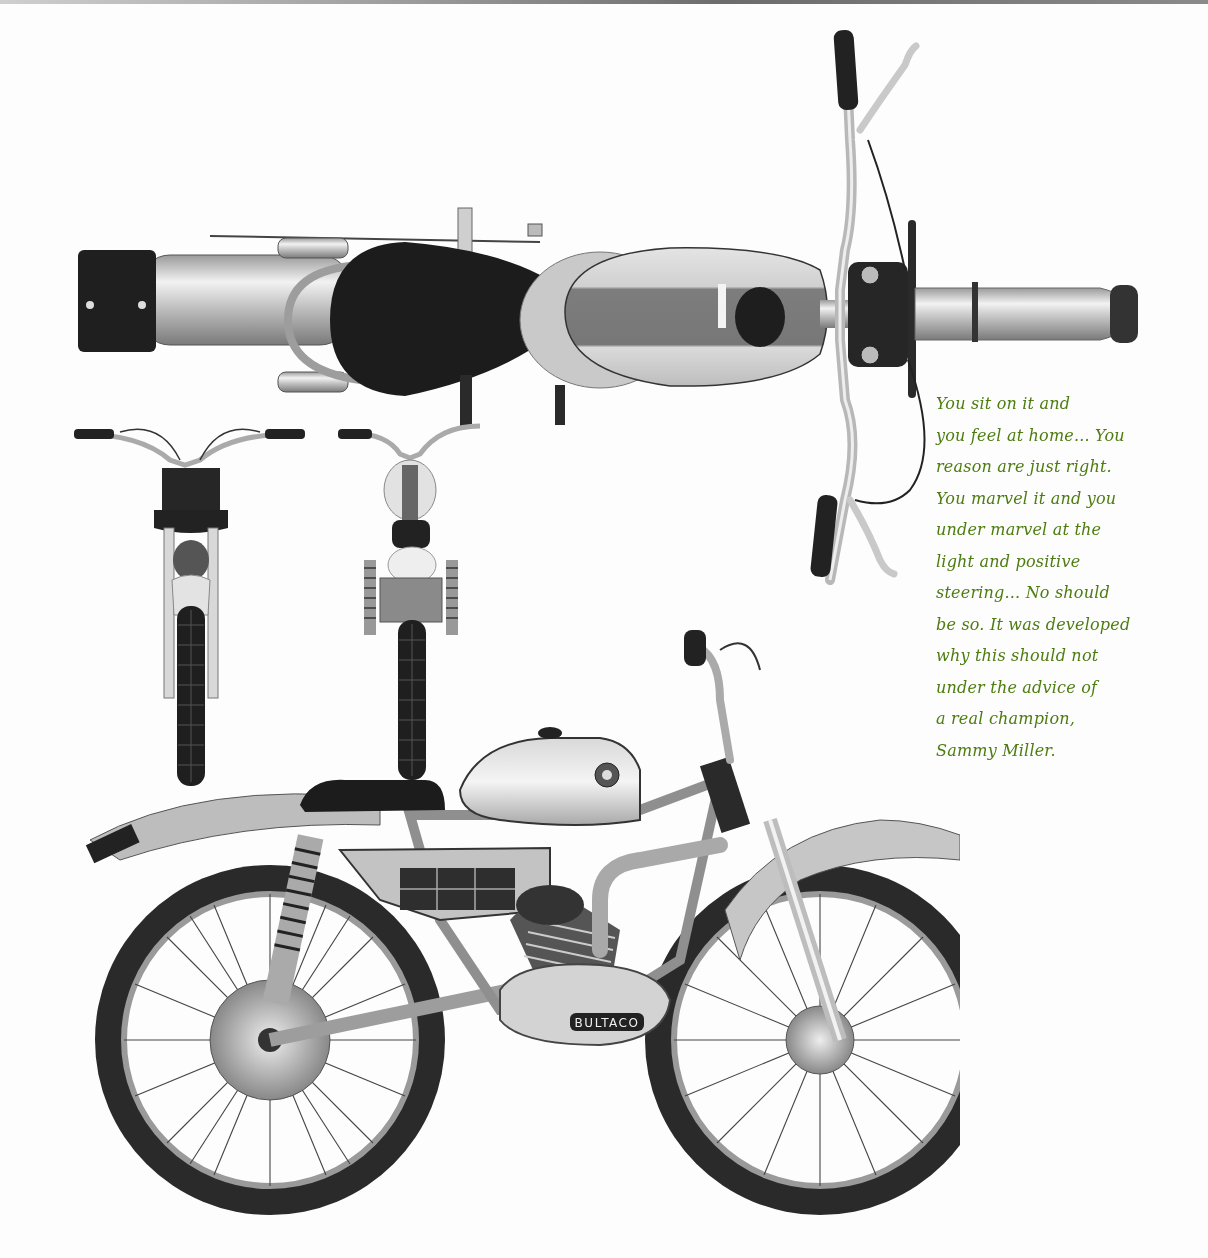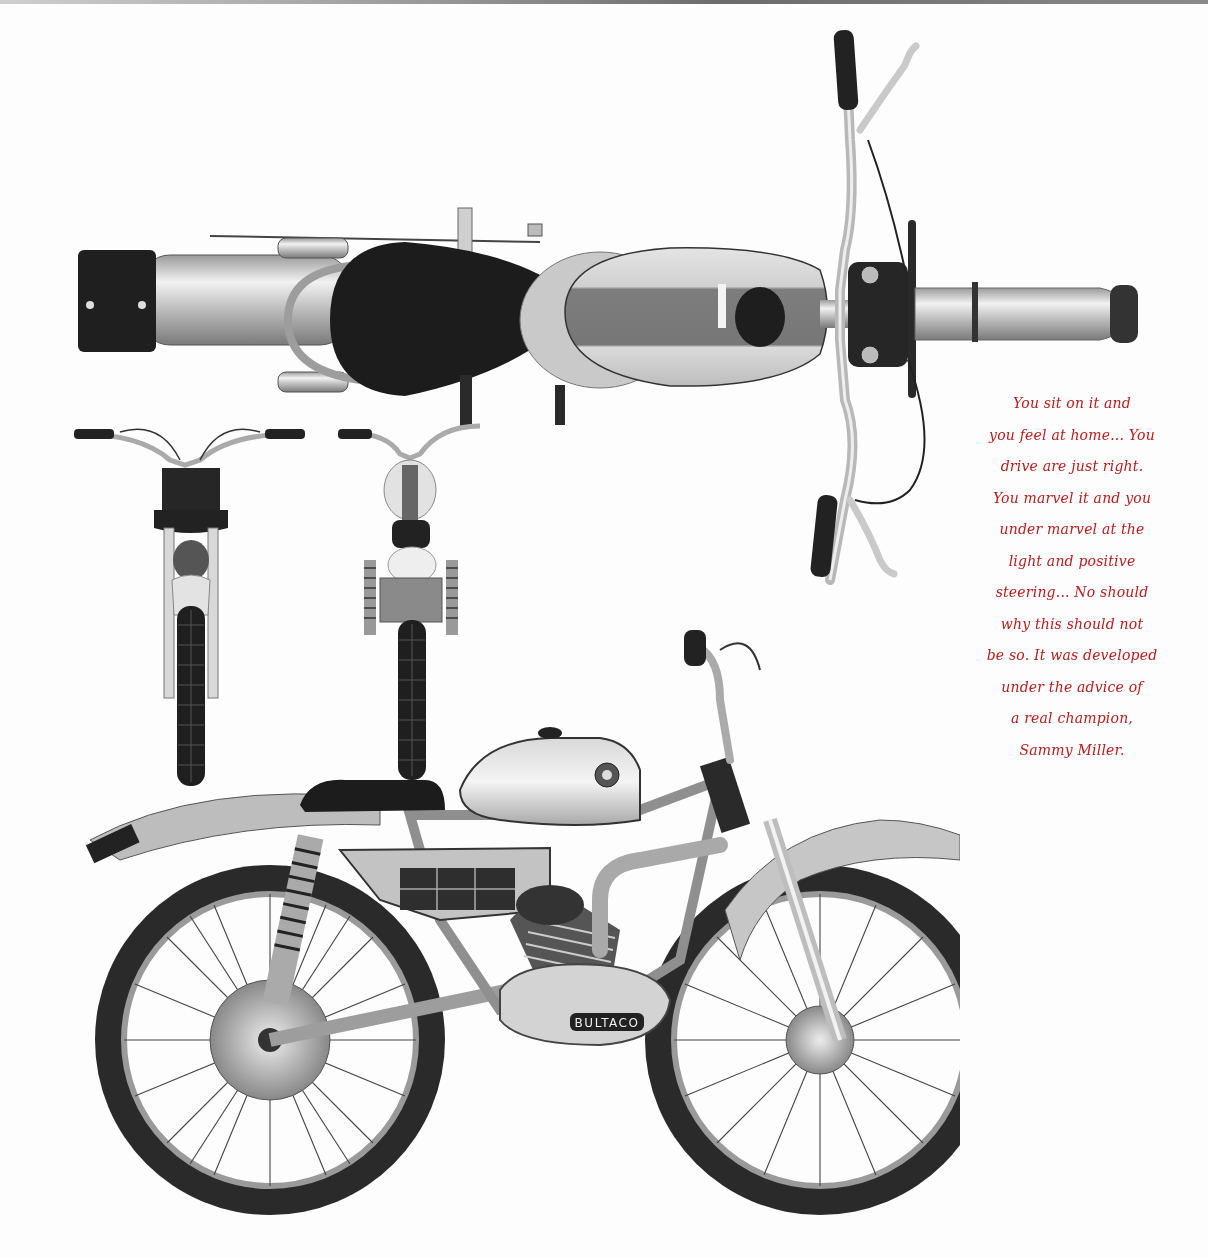--- a/index.html
+++ b/index.html
@@ -15,22 +15,22 @@
     .figure { position: absolute; }
     .figure svg { display: block; width: 100%; height: 100%; }
     #fig-top   { left: 60px;  top: 20px;  width: 1100px; height: 570px; }
     #fig-front { left: 60px;  top: 410px; width: 260px;  height: 390px; }
     #fig-rear  { left: 330px; top: 410px; width: 160px;  height: 380px; }
     #fig-side  { left: 80px;  top: 620px; width: 880px;  height: 638px; text-align: right; }
 
     .handwriting {
       position: absolute; left: 936px; top: 388px; width: 272px;
       font-family: "DejaVu Serif", serif; font-style: italic;
-      font-size: 14px; line-height: 31.5px; color: #b91c1c;
-      white-space: nowrap; letter-spacing: 0.2px; text-align: center;
+      font-size: 16px; line-height: 31.5px; color: #4d7c0f;
+      white-space: nowrap; letter-spacing: 0.2px;
     }
     .handwriting .line { display: block; height: 31.5px; }
   </style>
 </head>
 <body>
 
 <div class="top-edge"></div>
 
 <div class="figure" id="fig-top">
   <svg viewBox="0 0 1100 570">
@@ -282,23 +282,23 @@
     <rect x="630" y="140" width="30" height="70" fill="#2a2a2a" transform="rotate(-18 645 175)"></rect>
     <path d="M650 140 L640 80 Q640 40 620 28" fill="none" stroke="#aaa" stroke-width="8" stroke-linecap="round"></path>
     <rect x="604" y="10" width="22" height="36" rx="8" fill="#222"></rect>
     <path d="M640 30 Q670 10 680 50" fill="none" stroke="#333" stroke-width="2"></path>
   </svg>
 </div>
 
 <div class="handwriting">
   <span class="line">You sit on it and</span>
   <span class="line">you feel at home... You</span>
-  <span class="line">drive are just right.</span>
+  <span class="line">reason are just right.</span>
   <span class="line">You marvel it and you</span>
   <span class="line">under marvel at the</span>
   <span class="line">light and positive</span>
   <span class="line">steering... No should</span>
+  <span class="line">be so. It was developed</span>
   <span class="line">why this should not</span>
-  <span class="line">be so. It was developed</span>
   <span class="line">under the advice of</span>
   <span class="line">a real champion,</span>
   <span class="line">Sammy Miller.</span>
 </div>
 
 </body></html>

